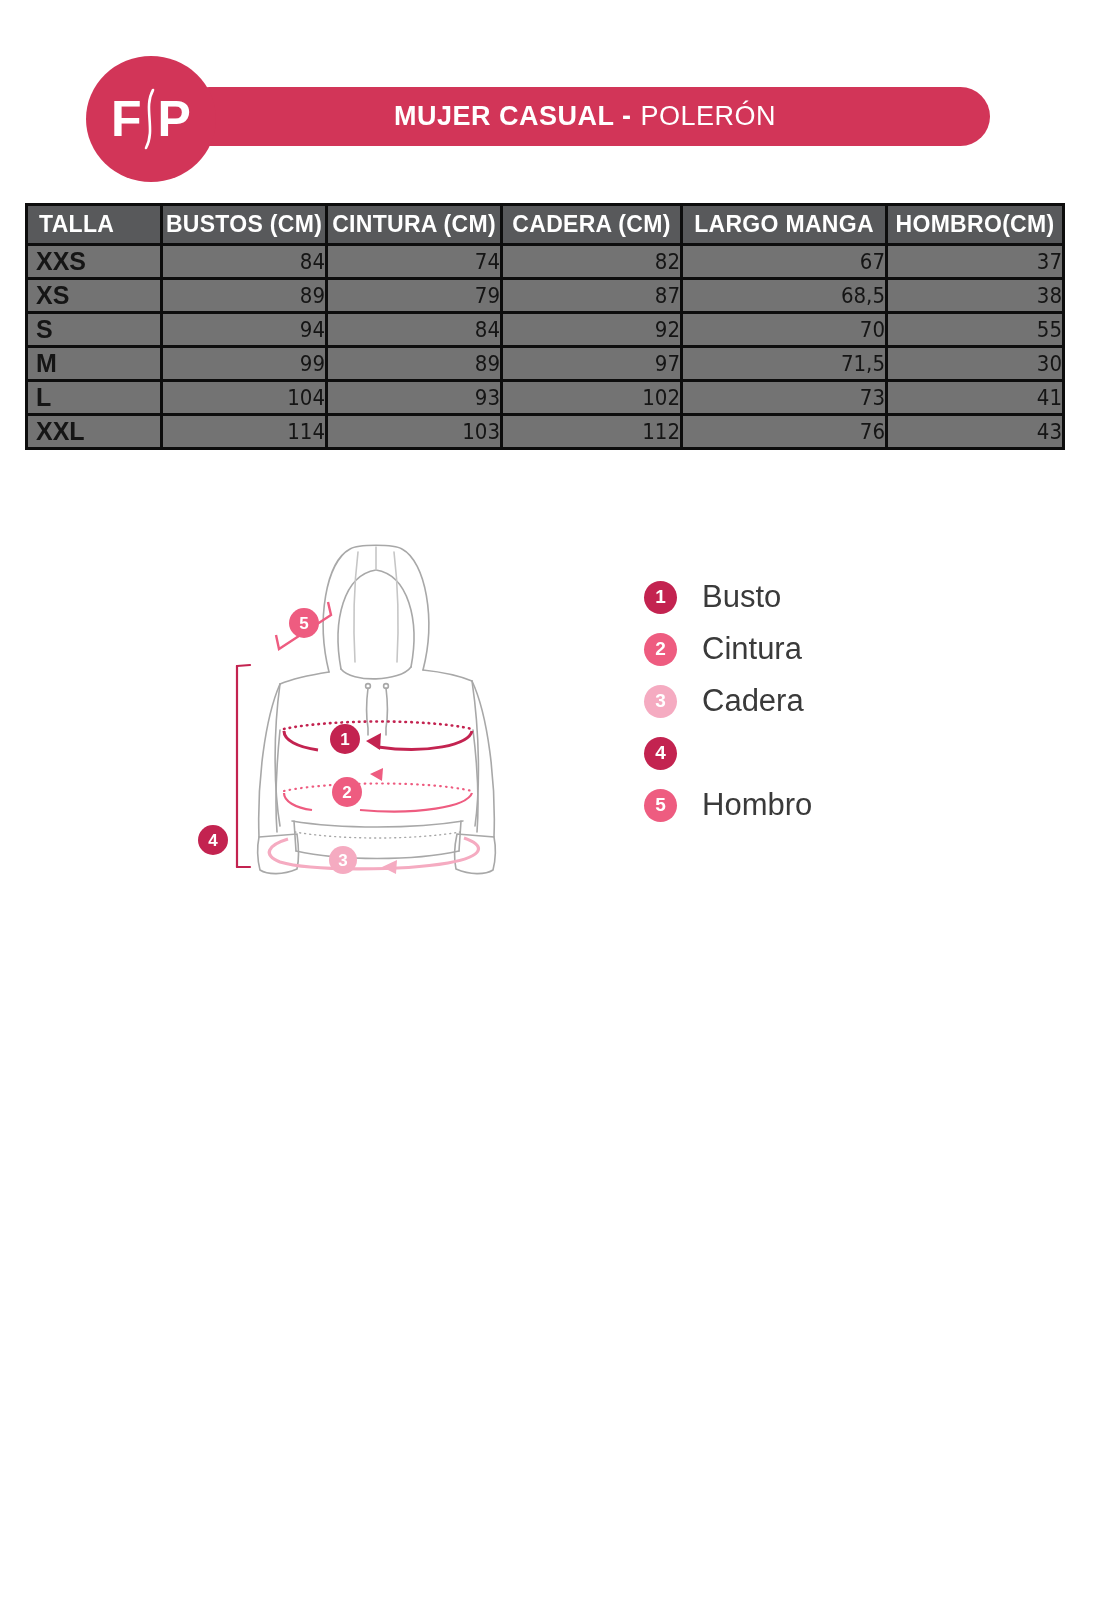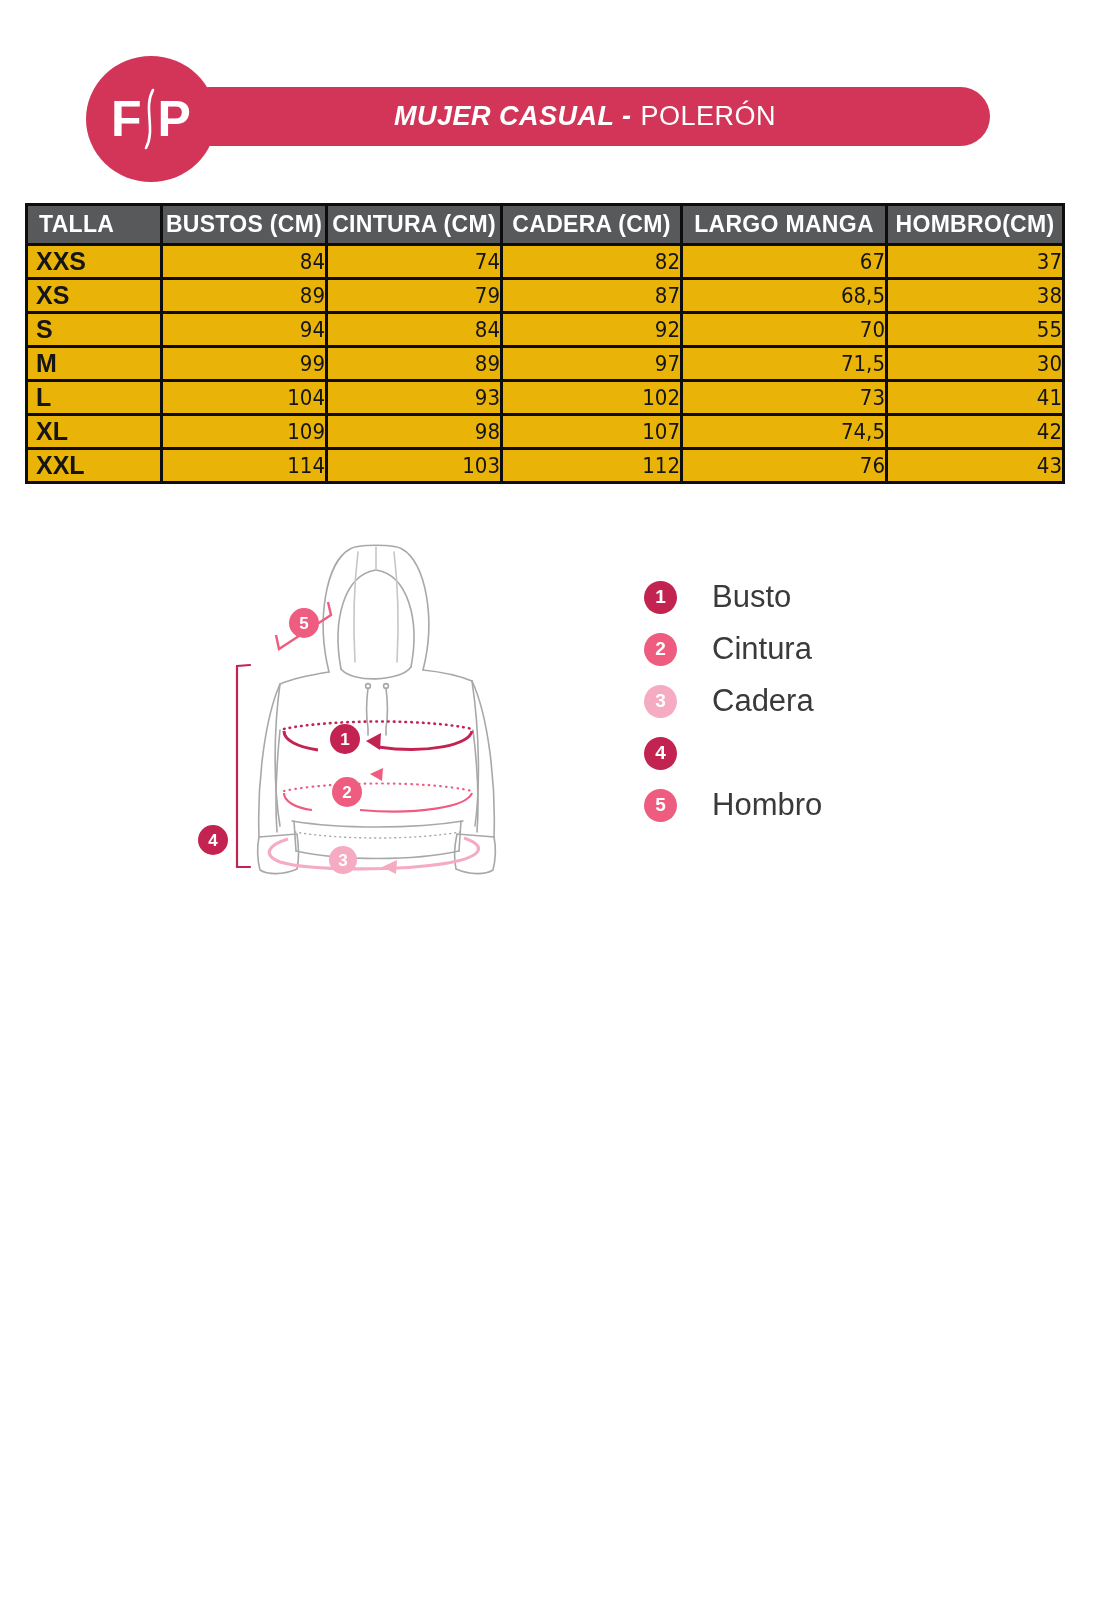--- a/index.html
+++ b/index.html
@@ -7,59 +7,59 @@
   body { font-family:"Liberation Sans", sans-serif; }
   .page { position:relative; width:1104px; height:1600px; background:#fff; overflow:hidden; }
 
   
   .banner {
     position:absolute; left:180px; top:87px; width:810px; height:59px;
     background:var(--accent); border-radius:30px;
     display:flex; align-items:center; justify-content:center;
     color:#fff; font-size:27px; letter-spacing:.5px; white-space:nowrap;
   }
-  .banner .t-bold { font-weight:700; margin-right:9px;font-style:italic; }
+  .banner .t-bold { font-weight:700; margin-right:9px; }
   .banner .t-reg  { font-weight:400; }
   .logo {
     position:absolute; left:86px; top:56px; width:130px; height:126px;
     background:var(--accent); border-radius:50%;
     display:flex; align-items:center; justify-content:center;
     color:#fff; font-size:50px; font-weight:700; z-index:2;
   }
   .logo svg { margin:0 -1px; display:block; }
 
   
   table.size-table {
     position:absolute; left:25px; top:203px; width:1037px;
     border-collapse:collapse; table-layout:fixed;
   }
   .size-table th, .size-table td { border:3px solid #0d0d0d; }
   .size-table th {
     background:var(--table_header_bg); color:#fff; font-weight:700;
     font-size:23px; height:40px; text-align:center; letter-spacing:.3px;
   }
   .size-table th.col-talla { text-align:left; padding-left:11px; }
-  .size-table td { height:34px; background:#eab308; color:#151515; }
+  .size-table td { height:34px; background:#737373; color:#151515; }
   .size-table td.talla { font-weight:700; font-size:25px; text-align:left; padding-left:8px; }
   .size-table td.val {
     font-size:22px; text-align:right;
     font-family:"DejaVu Sans","Liberation Sans",sans-serif; font-stretch:condensed;
   }
   .c0{width:135px}.c1{width:165px}.c2{width:175px}.c3{width:180px}.c4{width:205px}.c5{width:177px}
 
   
   .hoodie-wrap { position:absolute; left:180px; top:520px; width:340px; height:360px; }
   .legend { position:absolute; left:644px; top:580px; display:flex; flex-direction:column; gap:18px; }
   .legend-item { display:flex; align-items:center; height:34px; }
   .lbadge {
     width:33px; height:33px; border-radius:50%; flex:0 0 33px;
     display:flex; align-items:center; justify-content:center;
     color:#fff; font-size:19px; font-weight:700;
   }
-  .llabel { margin-left:35px; font-size:31px; color:#3a3a3a; }
+  .llabel { margin-left:25px; font-size:31px; color:#3a3a3a; }
 </style>
 </head>
 <body>
 
 <div class="page">
 
   <header>
     <div class="banner">
       <span class="t-bold">MUJER CASUAL -</span>
       <span class="t-reg">POLERÓN</span>
@@ -125,28 +125,20 @@
           <td class="val">71,5</td>
           <td class="val">30</td>
         </tr>
         <tr>
           <td class="talla">L</td>
           <td class="val">104</td>
           <td class="val">93</td>
           <td class="val">102</td>
           <td class="val">73</td>
           <td class="val">41</td>
-        </tr>
-        <tr>
-          <td class="talla">XL</td>
-          <td class="val">109</td>
-          <td class="val">98</td>
-          <td class="val">107</td>
-          <td class="val">74,5</td>
-          <td class="val">42</td>
         </tr>
         <tr>
           <td class="talla">XXL</td>
           <td class="val">114</td>
           <td class="val">103</td>
           <td class="val">112</td>
           <td class="val">76</td>
           <td class="val">43</td>
         </tr>
       </tbody>

